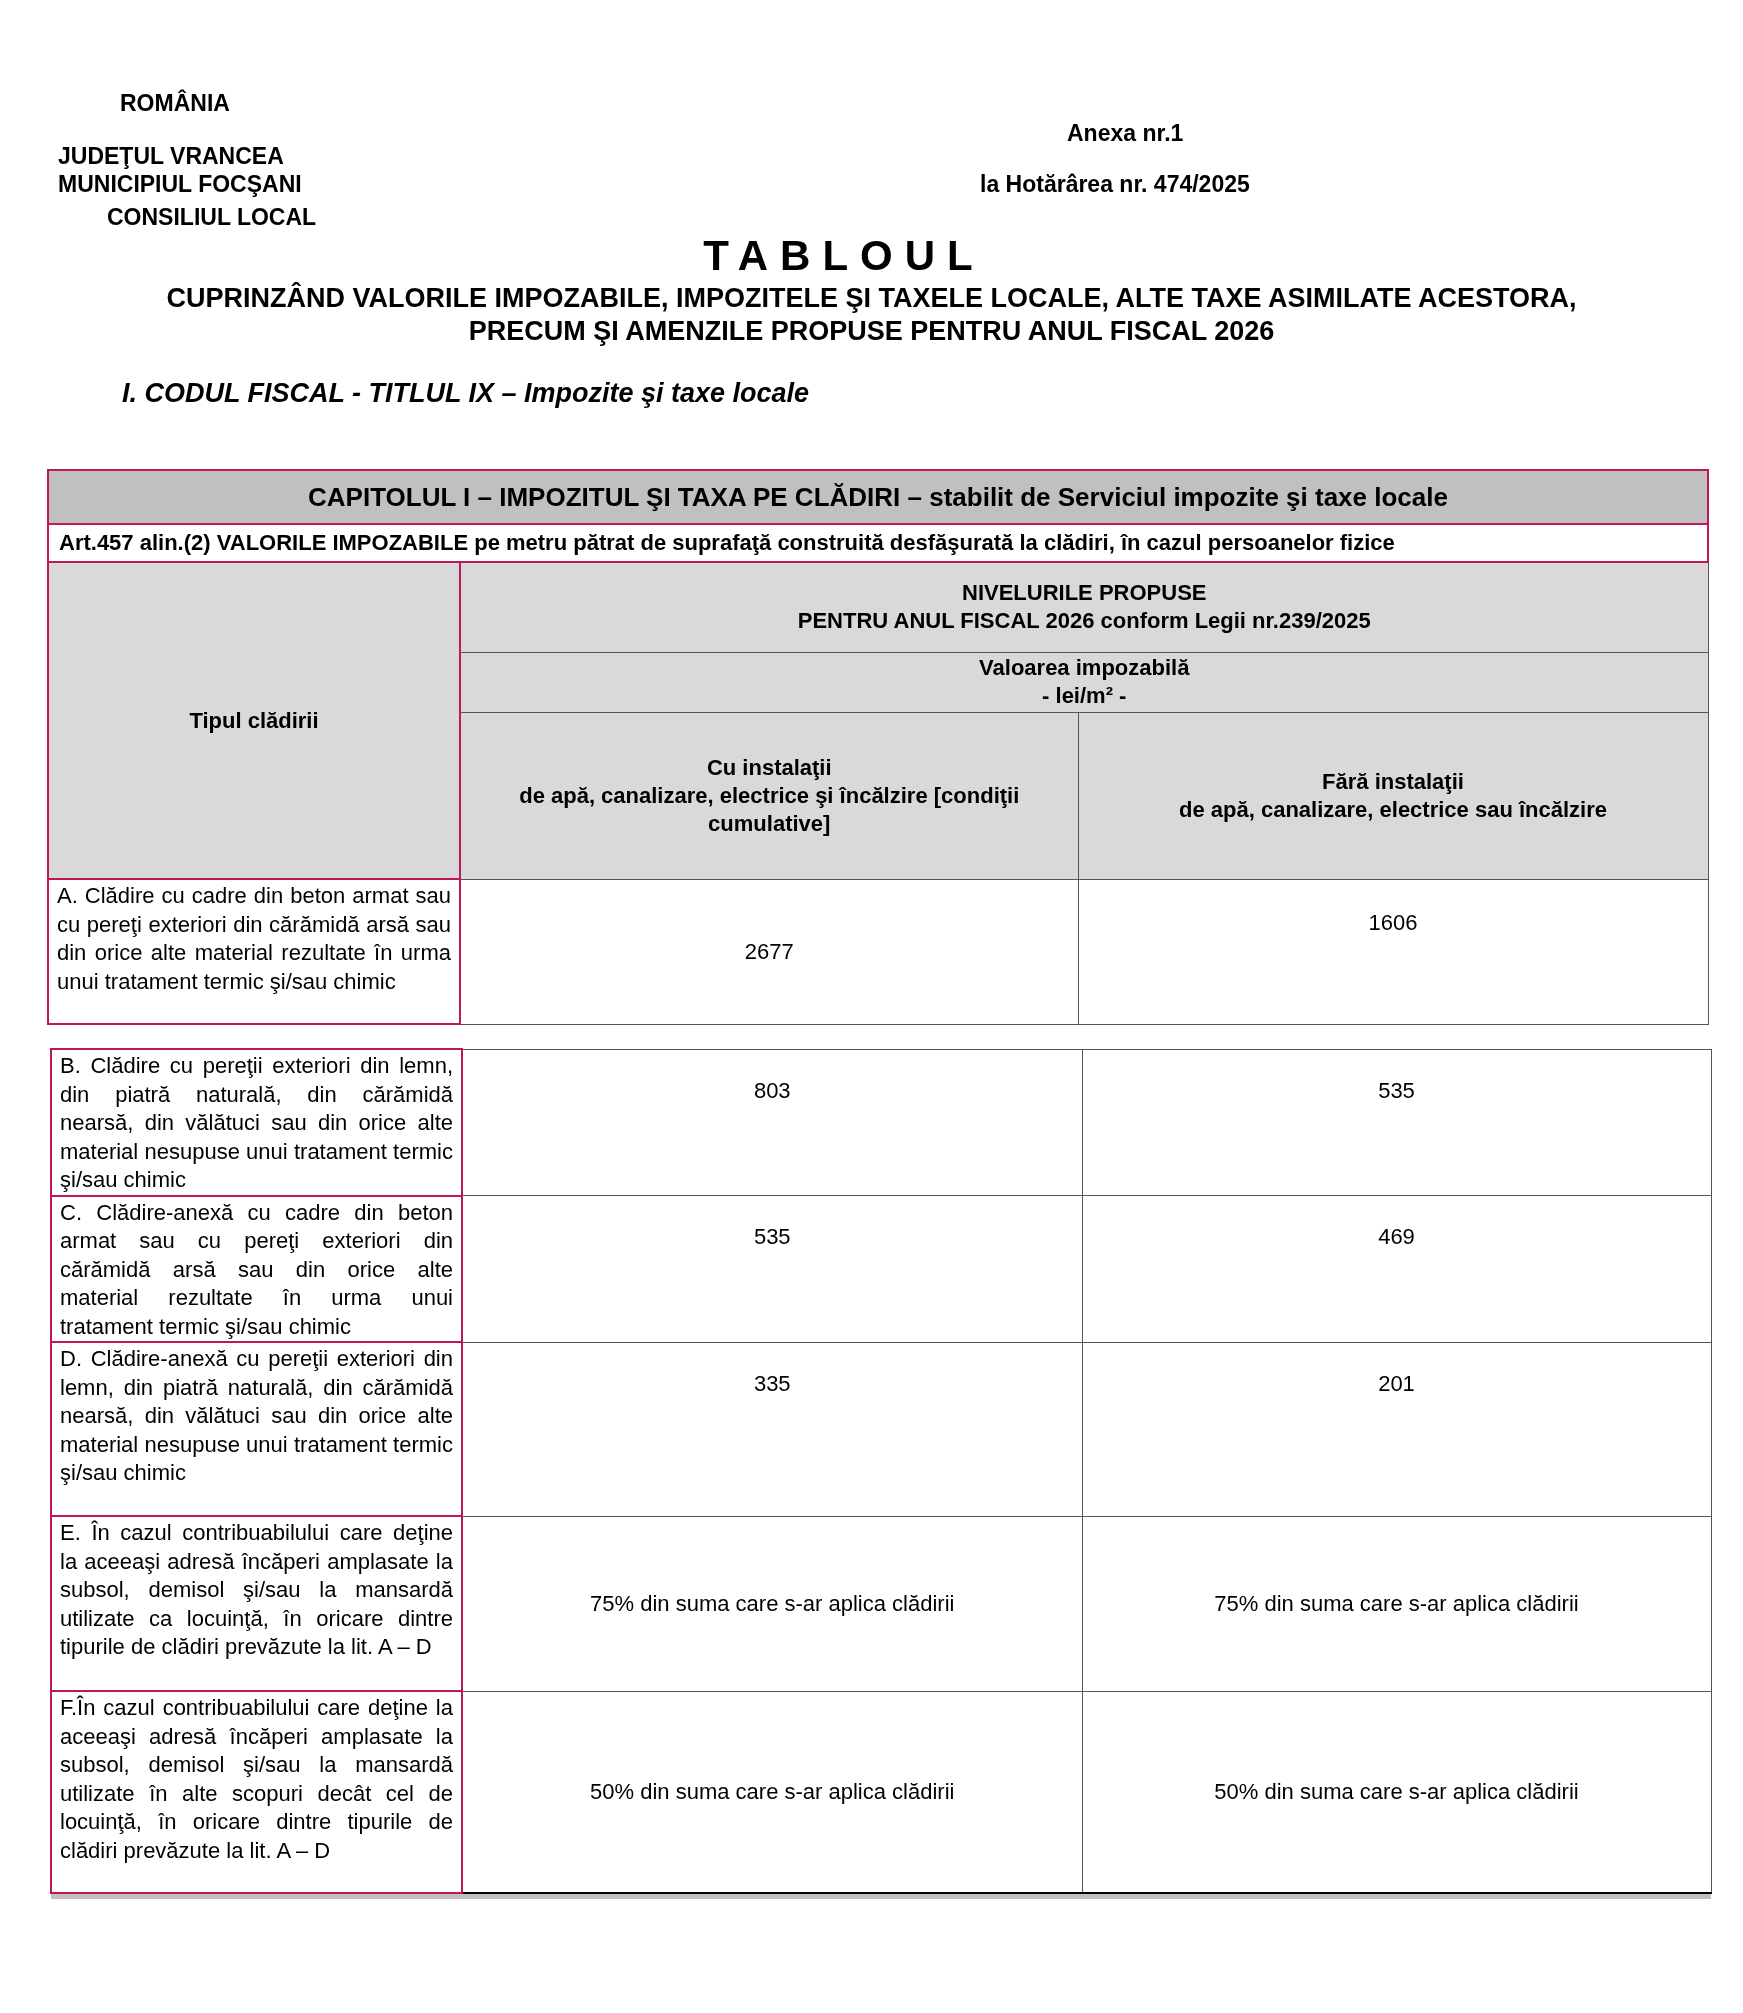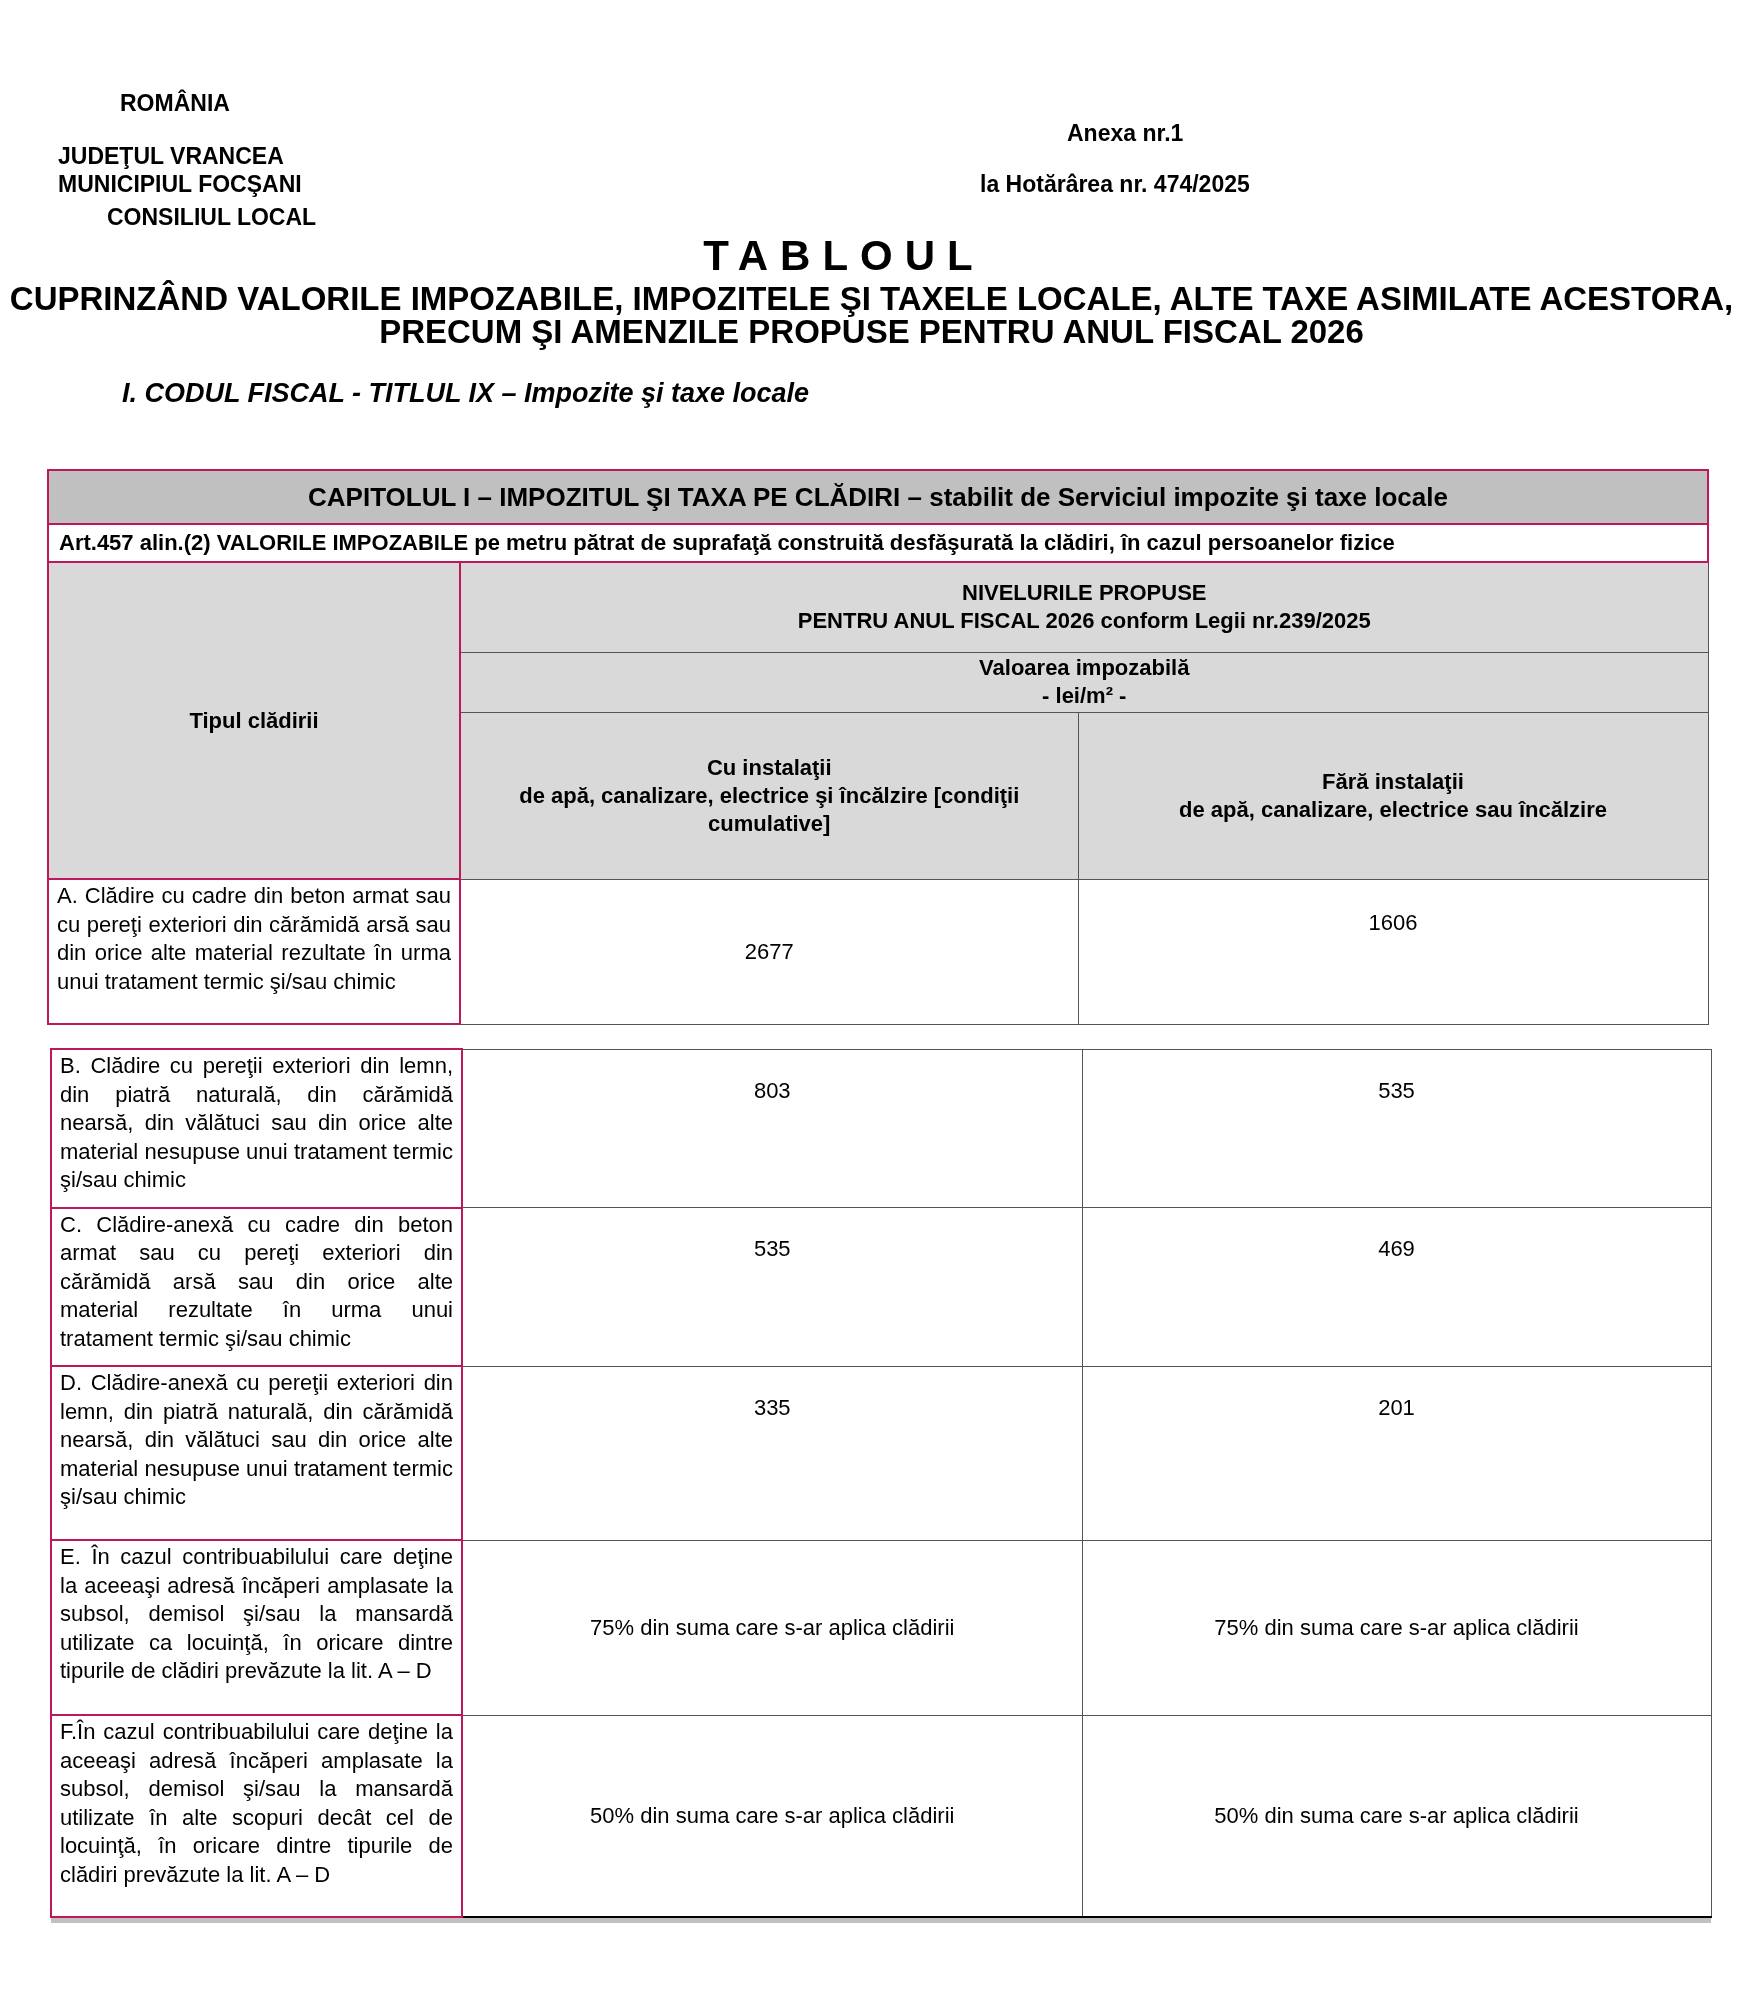--- a/index.html
+++ b/index.html
@@ -9,41 +9,41 @@
   }
   .abs { position: absolute; }
   .hdr-left { font-size: 23px; font-weight: bold; white-space: nowrap; }
   .hdr-right { font-size: 23px; font-weight: bold; white-space: nowrap; }
   .title-main {
     left: 0; width: 1688px; top: 232px; text-align: center;
     font-size: 42px; font-weight: bold; letter-spacing: 12px;
   }
   .title-sub {
     left: 0; width: 1743px; top: 282px; text-align: center;
-    font-size: 33px; font-weight: bold; line-height: 33px;
+    font-size: 27px; font-weight: bold; line-height: 33px;
   }
   .section-title {
     left: 122px; top: 378px; font-size: 27px; font-weight: bold; font-style: italic;
   }
 
   table { border-collapse: collapse; table-layout: fixed; position: absolute; }
   td { border: 2px solid #be185d; padding: 0; vertical-align: middle; }
   .gray { background: #d9d9d9; margin-top: 20px; }
   .gray-dark { background: #c0c0c0; }
   .cap {
     height: 52px; text-align: center; font-size: 26px; font-weight: bold;
   }
   .art {
     height: 36px; font-size: 22px; font-weight: bold; padding-left: 10px; white-space: nowrap;
   }
   .hcell { text-align: center; font-size: 22px; font-weight: bold; line-height: 28px; }
   .hcell-thin { border-width: 1px; border-color: #555; }
   .desc {
     font-size: 22px; line-height: 28.5px; text-align: justify; text-align-last: left;
-    padding: 2px 8px 12px 8px; vertical-align: top;
+    padding: 2px 8px 0 8px; vertical-align: top;
   }
   .val {
     text-align: center; font-size: 22px; vertical-align: top; padding-top: 28px;
     border-width: 1px; border-color: #555;
   }
   .val.mid { vertical-align: middle; padding-top: 0; }
   .bottom-bar { background: #c0c0c0; height: 5px; }
 </style>
 </head>
 <body>

